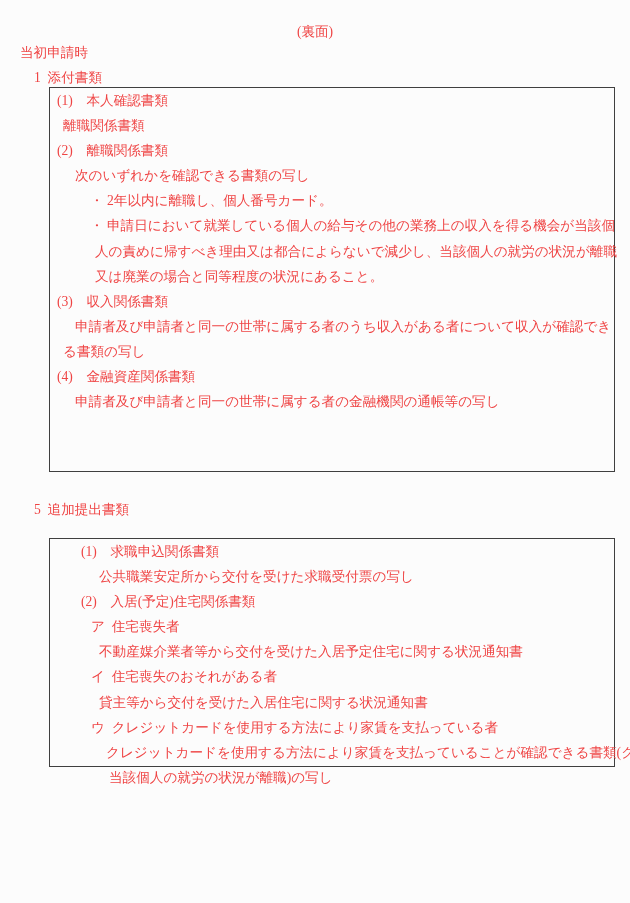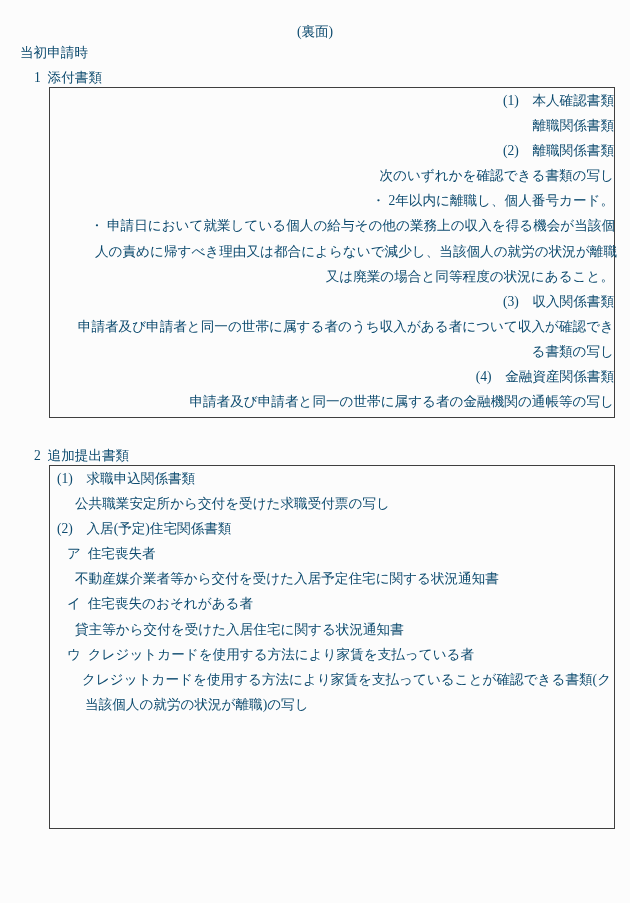--- a/index.html
+++ b/index.html
@@ -5,21 +5,21 @@
   html, body {
     margin: 0;
     padding: 0;
     background: #ffffff;
   }
   .page {
     position: relative;
     width: 630px;
     height: 903px;
     background: #fcfcfc;
-    color: #0c4a6e;
+    color: #ef4444;
     font-family: "Liberation Serif", "DejaVu Serif", serif;
     font-size: 13.6px;
     overflow: hidden;
   }
   .backside {
     padding-top: 23px;
     text-align: center;
     line-height: 17px;
     height: 17px;
   }
@@ -37,22 +37,22 @@
   }
   .sec1 { margin-top: 8px; }
   .sec2 { margin-top: 29px; }
   .doc-box {
     box-sizing: border-box;
     margin-left: 49px;
     width: 566px;
     border: 1px solid #3f3f3f;
     background: transparent;
   }
-  .box1 { margin-top: 1px; height: 331px; text-align: right; }
-  .box2 { margin-top: 1px; height: 364px; }
+  .box1 { margin-top: 1px; height: 385px; }
+  .box2 { margin-top: 20px; height: 229px; padding-left: 24px; }
   .line {
     height: 25.1px;
     line-height: 25.1px;
     white-space: pre;
     overflow: visible;
   }
   .num    { padding-left: 7px;  }
   .body   { padding-left: 25px; }
   .wrap   { padding-left: 13px; }
   .bullet { padding-left: 40px; }
@@ -81,21 +81,21 @@
     <div class="line bullet">・ 申請日において就業している個人の給与その他の業務上の収入を得る機会が当該個</div>
     <div class="line bwrap">人の責めに帰すべき理由又は都合によらないで減少し、当該個人の就労の状況が離職</div>
     <div class="line bwrap">又は廃業の場合と同等程度の状況にあること。</div>
     <div class="line num">(3)　収入関係書類</div>
     <div class="line body">申請者及び申請者と同一の世帯に属する者のうち収入がある者について収入が確認でき</div>
     <div class="line wrap">る書類の写し</div>
     <div class="line num">(4)　金融資産関係書類</div>
     <div class="line body">申請者及び申請者と同一の世帯に属する者の金融機関の通帳等の写し</div>
   </div>
 
-  <div class="section-heading sec2">2  追加提出書類</div>
+  <div class="section-heading sec2">5  追加提出書類</div>
 
   <div class="doc-box box2">
     <div class="line num">(1)　求職申込関係書類</div>
     <div class="line body">公共職業安定所から交付を受けた求職受付票の写し</div>
     <div class="line num">(2)　入居(予定)住宅関係書類</div>
     <div class="line kana">ア  住宅喪失者</div>
     <div class="line body">不動産媒介業者等から交付を受けた入居予定住宅に関する状況通知書</div>
     <div class="line kana">イ  住宅喪失のおそれがある者</div>
     <div class="line body">貸主等から交付を受けた入居住宅に関する状況通知書</div>
     <div class="line kana">ウ  クレジットカードを使用する方法により家賃を支払っている者</div>

